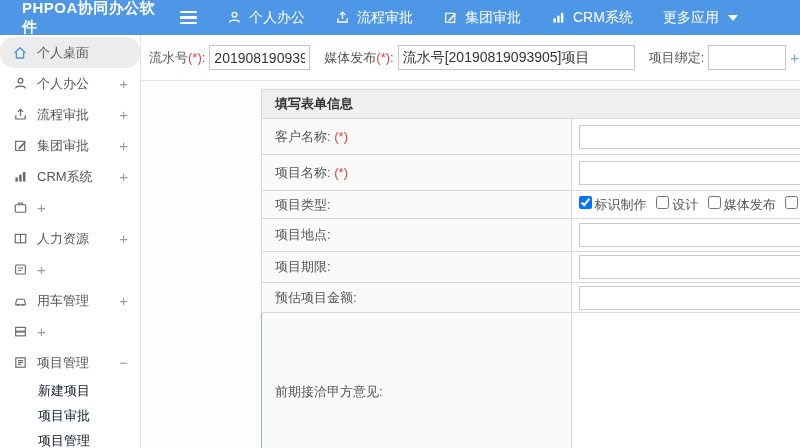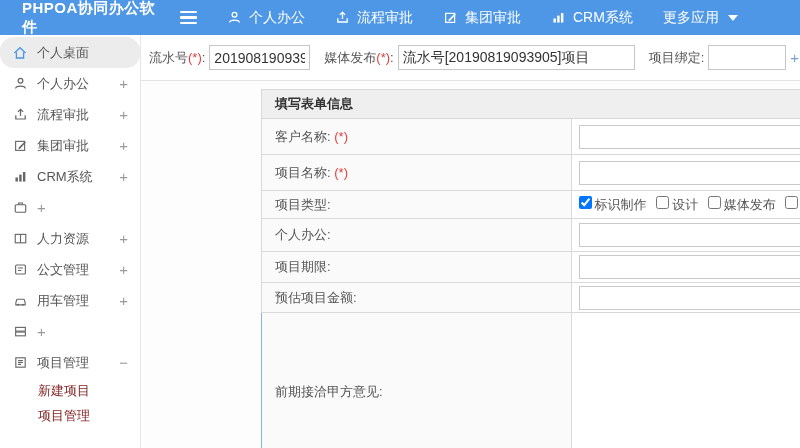--- a/index.html
+++ b/index.html
@@ -28,21 +28,21 @@
     background:#fff; border-right:1px solid #e5e5e5; padding-top:2px;
   }
   .side-item {
     height:31px; display:flex; align-items:center; padding:0 12px 0 12px;
     font-size:13px; color:#555; cursor:pointer;border-radius:14px;
   }
   .side-item.active { background:#ececec; }
   .sicon { width:16px; height:16px; margin-right:9px; display:flex; align-items:center; justify-content:center; }
   .slabel { flex:1; }
   .expander { color:#9a9a9a; font-size:15px; font-weight:400; }
-  .side-sub { height:25px; line-height:25px; padding-left:38px; font-size:13px; color:#7f1d1d; cursor:pointer; }
+  .side-sub { height:25px; line-height:25px; padding-left:38px; font-size:13px; color:#0f172a; cursor:pointer; }
 
   
   .main { position:absolute; left:141px; top:35px; width:659px; height:413px; background:#fdfdfd; }
   .toolstrip {
     height:46px; background:#fff; border-bottom:1px solid #e3e3e3;
     display:flex; align-items:center; padding-left:8px; font-size:13px; color:#555; white-space:nowrap;
   }
   .flabel { margin-right:4px; }
   .req { color:#e03e3e; }
   .tool-input {
@@ -209,21 +209,20 @@
     <span class="slabel">人力资源</span>
     <span class="expander">+</span>
   </div>
   <div class="side-item">
     <span class="sicon">
         <svg width="15" height="15" viewBox="0 0 16 16">
           <rect x="2.8" y="3.2" width="10.4" height="9.6" rx="1" fill="none" stroke="#666" stroke-width="1.2"></rect>
           <path d="M5.3 6.4h5.4M5.3 9h3.6" stroke="#666" stroke-width="1.2"></path>
         </svg>
       </span>
-    <span class="slabel">公文管理</span>
     <span class="expander">+</span>
   </div>
   <div class="side-item">
     <span class="sicon">
         <svg width="15" height="15" viewBox="0 0 16 16">
           <path d="M3 10.6 3.9 7.4a1.1 1.1 0 0 1 1-.8h6.2a1.1 1.1 0 0 1 1 .8l.9 3.2v2H3z" fill="none" stroke="#666" stroke-width="1.2"></path>
           <circle cx="5.4" cy="12.4" r="1" fill="#666"></circle>
           <circle cx="10.6" cy="12.4" r="1" fill="#666"></circle>
         </svg>
       </span>
@@ -243,20 +242,21 @@
     <span class="sicon">
         <svg width="15" height="15" viewBox="0 0 16 16">
           <rect x="3" y="3" width="10" height="10" fill="none" stroke="#666" stroke-width="1.2"></rect>
           <path d="M5.4 6h5.2M5.4 8h5.2M5.4 10h3.2" stroke="#666" stroke-width="1.1"></path>
         </svg>
       </span>
     <span class="slabel">项目管理</span>
     <span class="expander">−</span>
   </div>
   <div class="side-sub">新建项目</div>
+  <div class="side-sub">项目审批</div>
   <div class="side-sub">项目管理</div>
 </div>
 
 <div class="main">
 
   <div class="toolstrip">
     <span class="flabel"><span>流水号</span><span class="req">(*)</span><span>:</span></span>
     <input class="tool-input in-serial" value="20190819093905" style="">
     <span class="flabel gap1"><span>媒体发布</span><span class="req">(*)</span><span>:</span></span>
     <input class="tool-input in-pname" value="流水号[20190819093905]项目" style="">
@@ -292,21 +292,21 @@
         <label class="cb">
               <input type="checkbox" style="">
               <span>媒体发布</span>
             </label>
         <label class="cb">
               <input type="checkbox" style="">
             </label>
       </td>
     </tr>
     <tr class="r-place">
-      <td class="lbl"><span>个人办公:</span></td>
+      <td class="lbl"><span>项目地点:</span></td>
       <td class="val"><input class="cell-input" style=""></td>
     </tr>
     <tr class="r-term">
       <td class="lbl"><span>项目期限:</span></td>
       <td class="val"><input class="cell-input" style=""></td>
     </tr>
     <tr class="r-amount">
       <td class="lbl"><span>预估项目金额:</span></td>
       <td class="val"><input class="cell-input" style=""></td>
     </tr>

